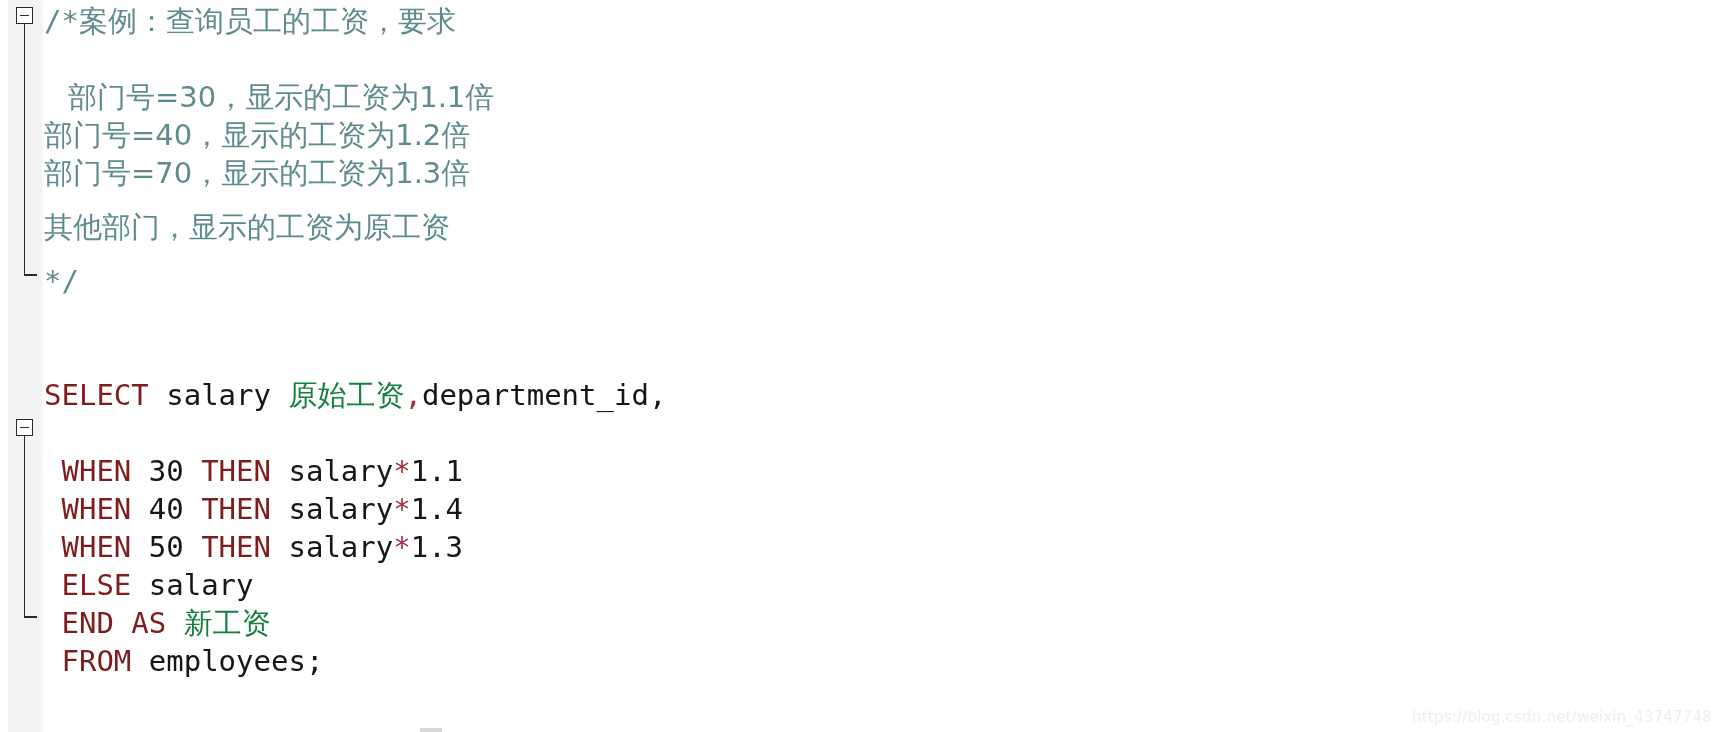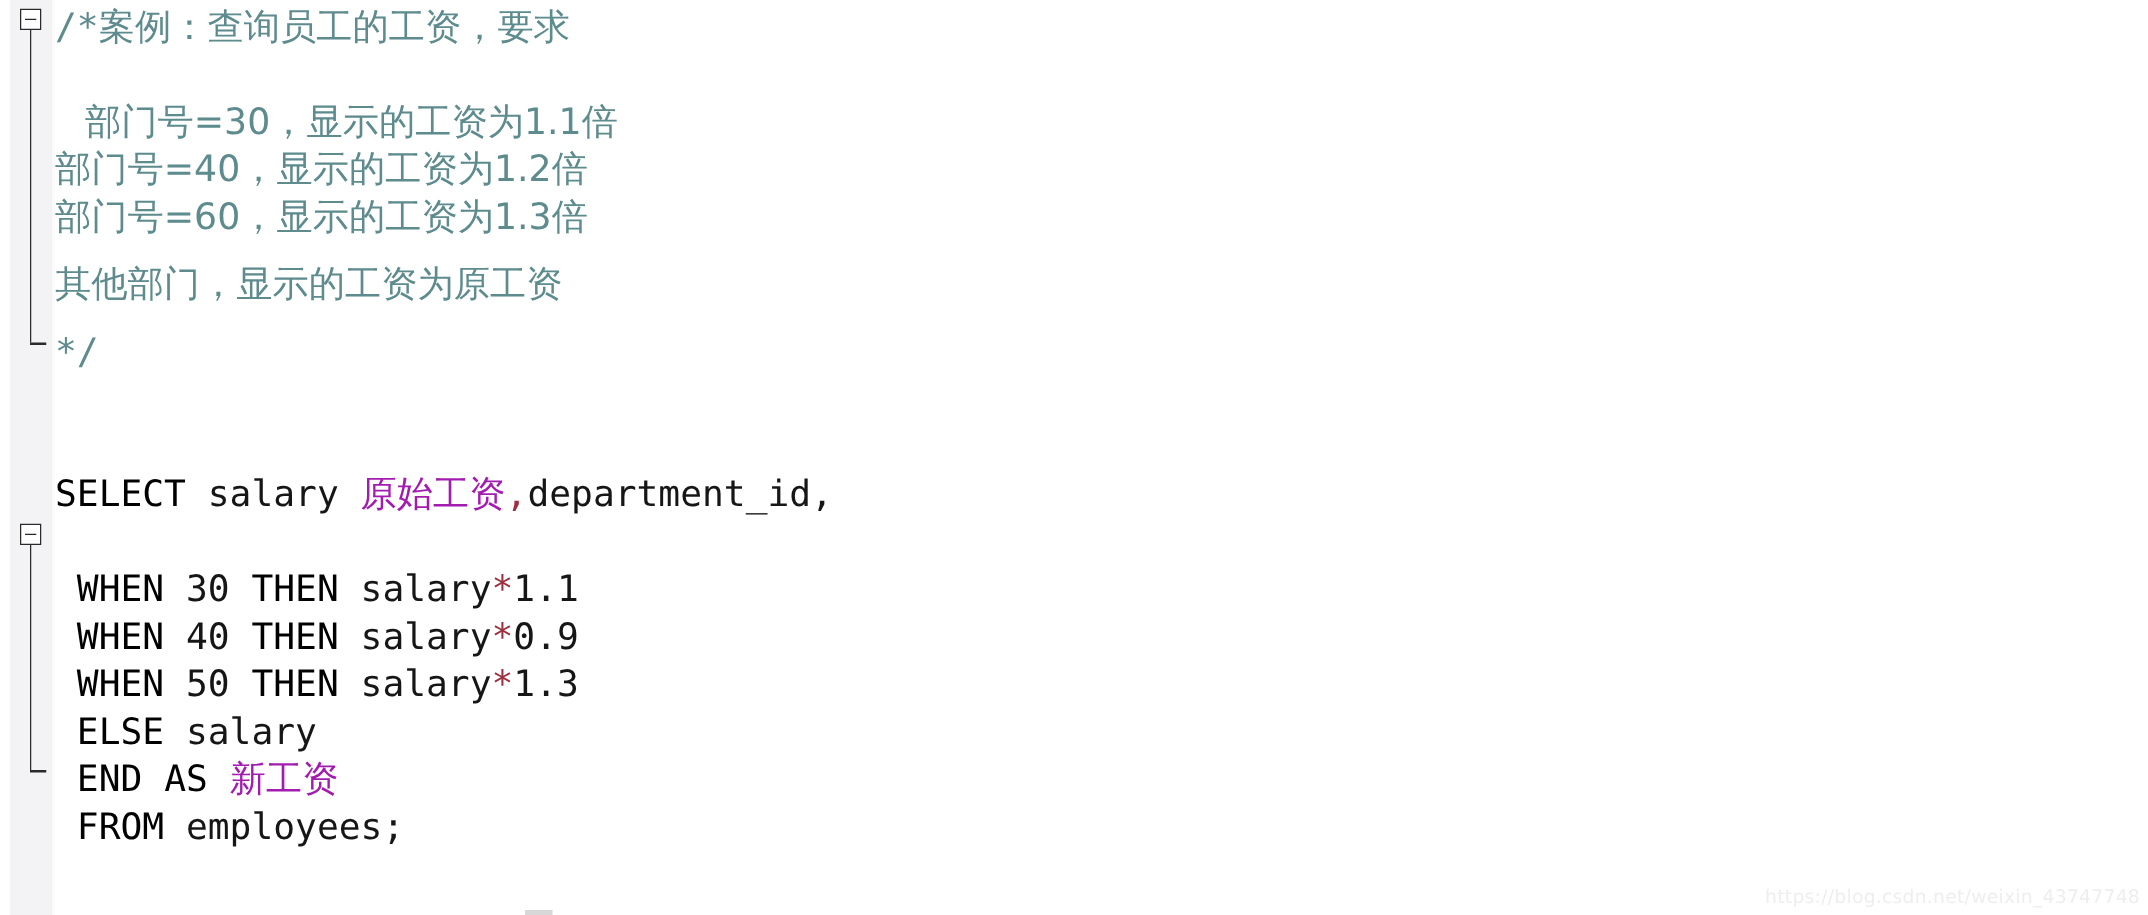--- a/index.html
+++ b/index.html
@@ -51,24 +51,24 @@
     position: absolute;
     left: 44px;
     height: 38px;
     line-height: 38px;
     white-space: pre;
     font-size: 29px;
     letter-spacing: 0px;
     color: #141414;
   }
   .line .cmt   { color: #5e8b8d; }
-  .line .kw    { color: #000000; }
+  .line .kw    { color: #7f1d1d; }
   .line .id    { color: #161616; }
   .line .punct { color: #9c3040; }
-  .line .cjk   { color: #a21caf; font-family: "DejaVu Sans", "Liberation Sans", sans-serif; }
+  .line .cjk   { color: #15803d; font-family: "DejaVu Sans", "Liberation Sans", sans-serif; }
   .cmt.cjk     { color: #5e8b8d; font-family: "DejaVu Sans", "Liberation Sans", sans-serif; }
 
   
   .fold-box {
     position: absolute;
     width: 17px; height: 17px;
     border: 1.6px solid #2a2a2a;
     background: #ffffff;
     box-sizing: border-box;
   }
@@ -119,29 +119,29 @@
 
   <div class="gutter-outer"></div>
   <div class="gutter-strip"></div>
   <div class="gutter-edge"></div>
 
   <div class="code-area" id="code-area">
       <div class="line" style="top: 2px;"><span class="cmt">/*</span><span class="cmt cjk">案例：查询员工的工资，要求</span></div>
       <div class="line" style="top: 40px;"></div>
       <div class="line" style="top: 78px; margin-left: 24px;"><span class="cmt cjk">部门号=30，显示的工资为1.1倍</span></div>
       <div class="line" style="top: 116px;"><span class="cmt cjk">部门号=40，显示的工资为1.2倍</span></div>
-      <div class="line" style="top: 154px;"><span class="cmt cjk">部门号=60，显示的工资为1.3倍</span></div>
+      <div class="line" style="top: 154px;"><span class="cmt cjk">部门号=70，显示的工资为1.3倍</span></div>
       <div class="line" style="top: 208px;"><span class="cmt cjk">其他部门，显示的工资为原工资</span></div>
       <div class="line" style="top: 230px;"></div>
       <div class="line" style="top: 262px;"><span class="cmt">*/</span></div>
       <div class="line" style="top: 300px;"></div>
       <div class="line" style="top: 338px;"></div>
       <div class="line" style="top: 376px;"><span class="kw">SELECT</span><span class="id"> salary </span><span class="cjk">原始工资</span><span class="punct">,</span><span class="id">department_id,</span></div>
       <div class="line" style="top: 452px;"><span class="id"> </span><span class="kw">WHEN</span><span class="id"> 30 </span><span class="kw">THEN</span><span class="id"> salary</span><span class="punct">*</span><span class="id">1.1</span></div>
-      <div class="line" style="top: 490px;"><span class="id"> </span><span class="kw">WHEN</span><span class="id"> 40 </span><span class="kw">THEN</span><span class="id"> salary</span><span class="punct">*</span><span class="id">0.9</span></div>
+      <div class="line" style="top: 490px;"><span class="id"> </span><span class="kw">WHEN</span><span class="id"> 40 </span><span class="kw">THEN</span><span class="id"> salary</span><span class="punct">*</span><span class="id">1.4</span></div>
       <div class="line" style="top: 528px;"><span class="id"> </span><span class="kw">WHEN</span><span class="id"> 50 </span><span class="kw">THEN</span><span class="id"> salary</span><span class="punct">*</span><span class="id">1.3</span></div>
       <div class="line" style="top: 566px;"><span class="id"> </span><span class="kw">ELSE</span><span class="id"> salary</span></div>
       <div class="line" style="top: 604px;"><span class="id"> </span><span class="kw">END AS</span><span class="id"> </span><span class="cjk">新工资</span></div>
       <div class="line" style="top: 642px;"><span class="id"> </span><span class="kw">FROM</span><span class="id"> employees;</span></div>
     </div>
 
   <div class="fold-box" style="left:16px; top:7px;"></div>
   <div class="fold-line" style="left:23.5px; top:24px; height:250px;"></div>
   <div class="fold-foot" style="left:23.5px; top:274px; width:13px;"></div>
 

